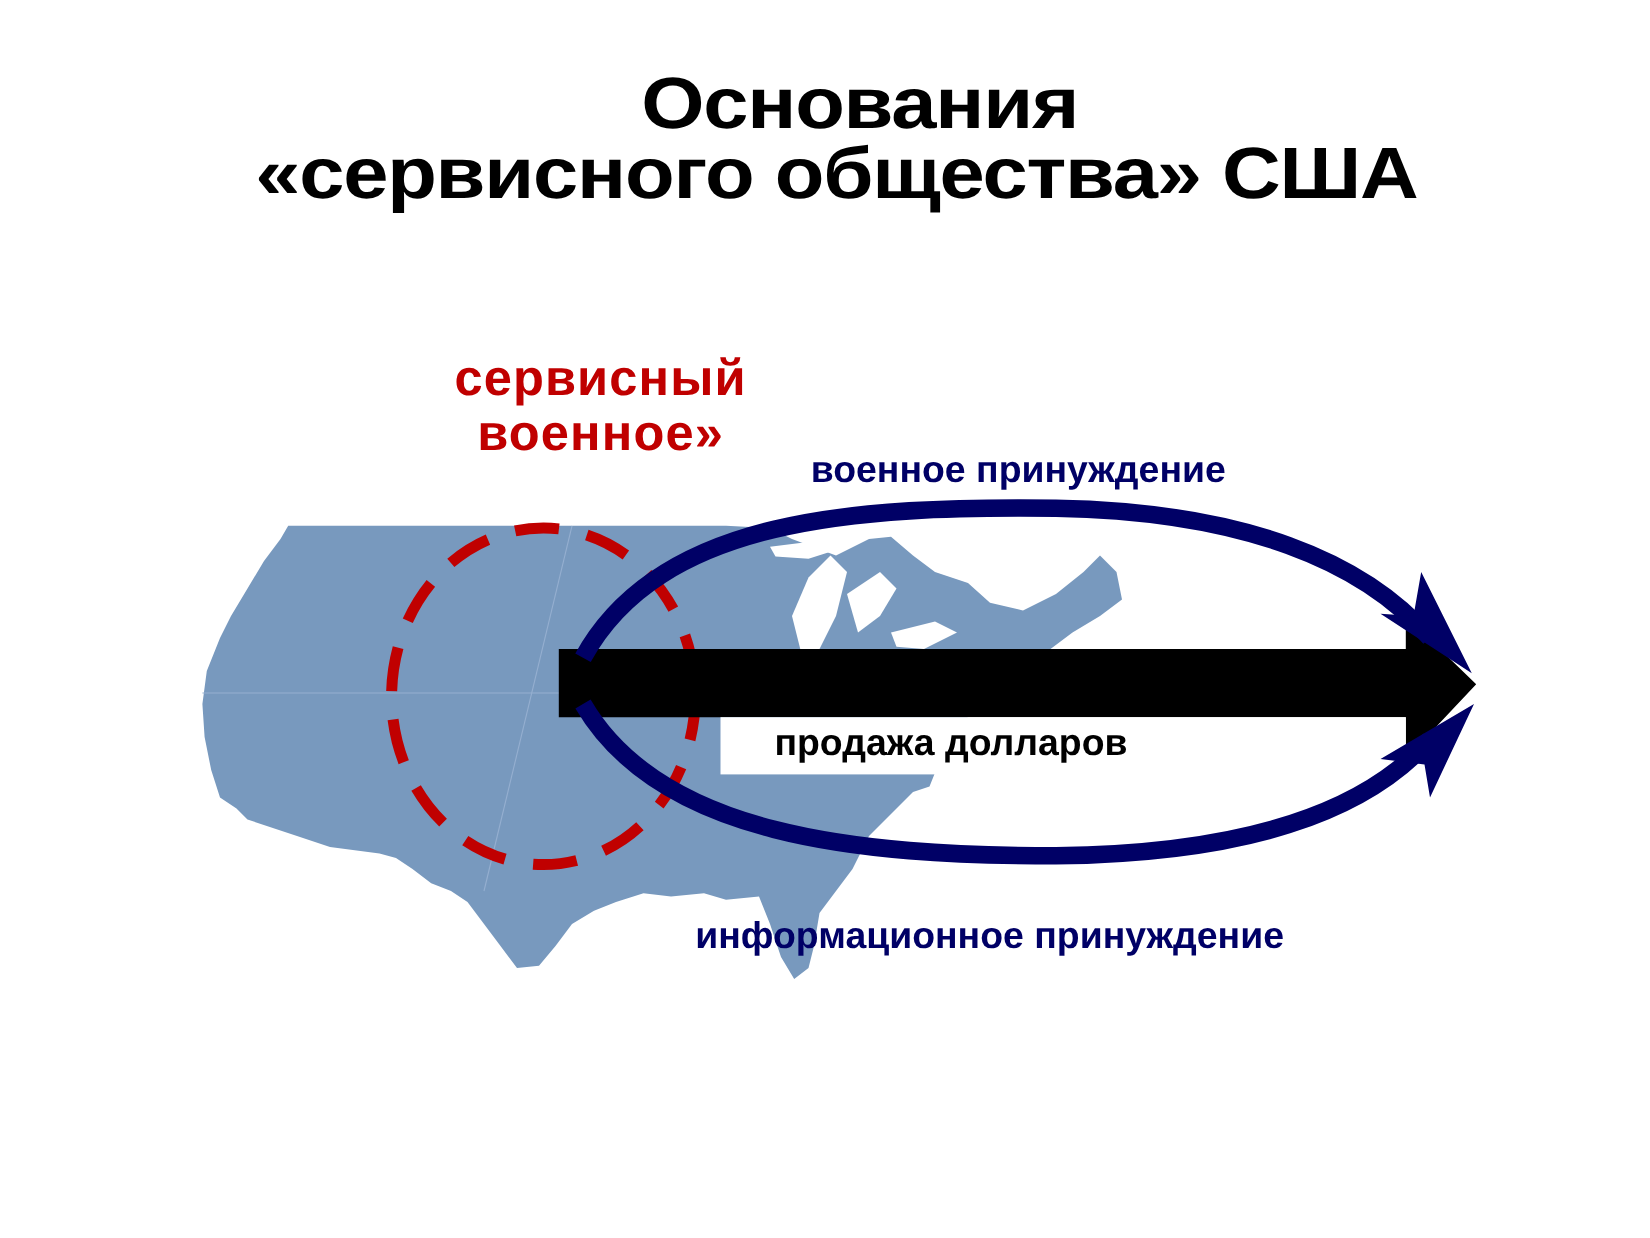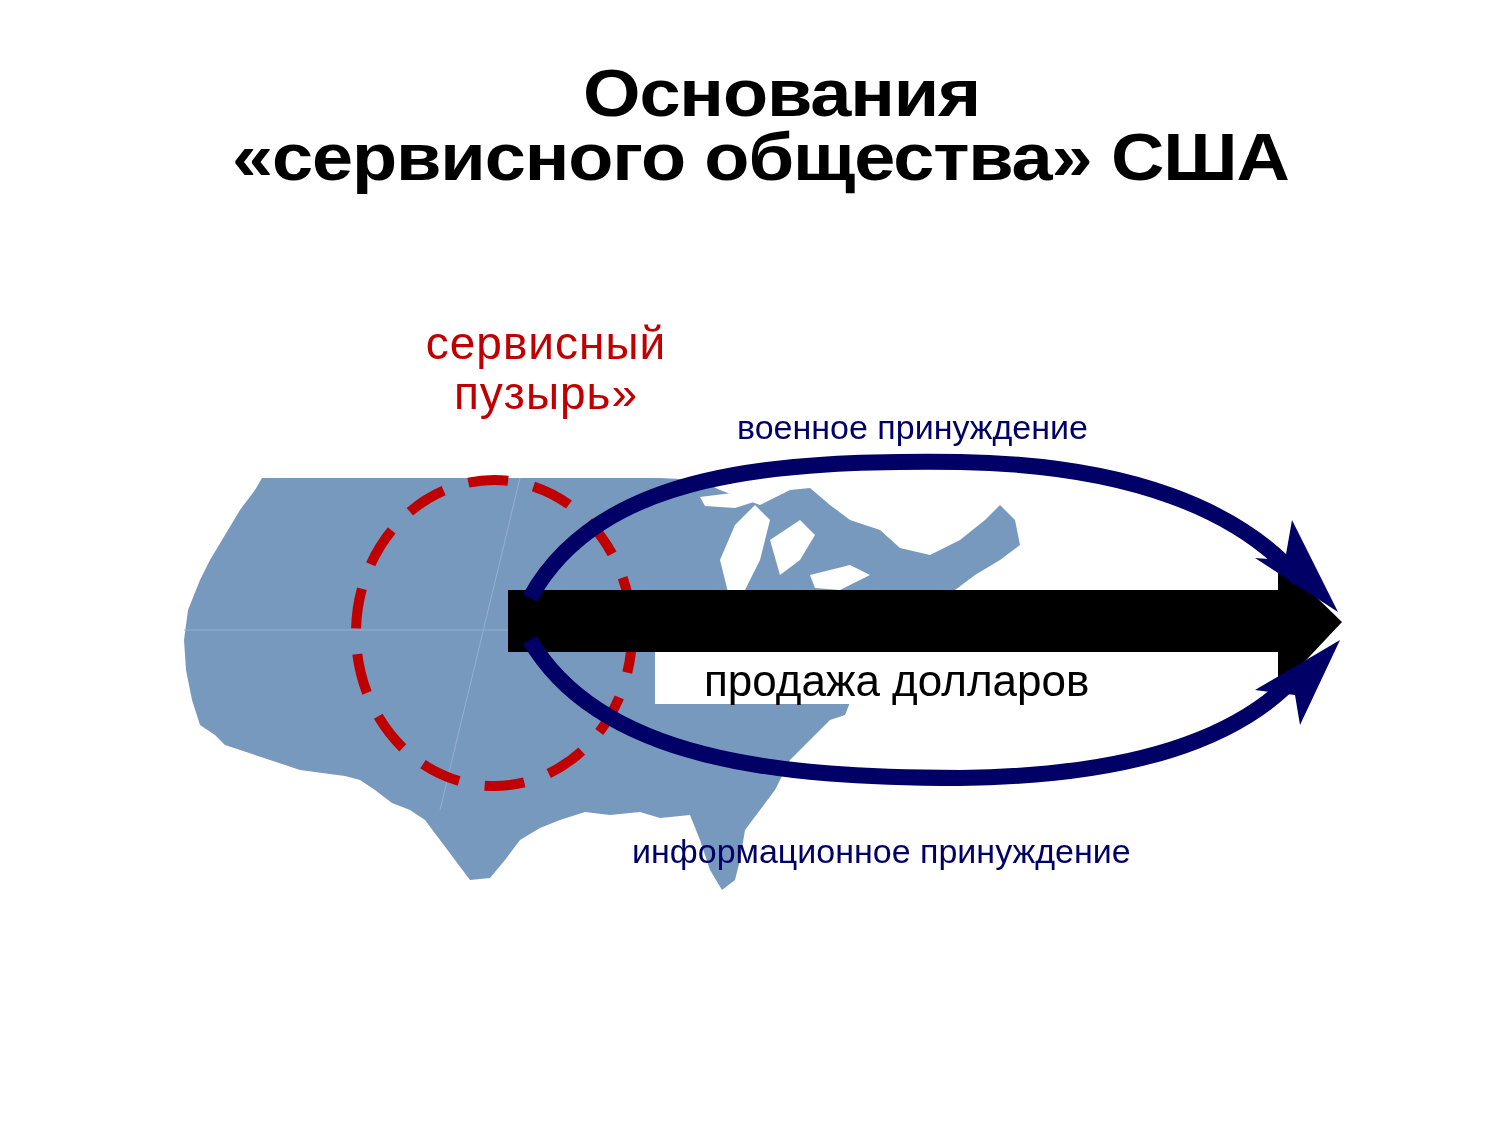--- a/index.html
+++ b/index.html
@@ -1,25 +1,25 @@
 <!DOCTYPE html>
 <html><head>
 <meta charset="utf-8">
 <style>
   html, body { margin: 0; padding: 0; background: #ffffff; }
   body { width: 1500px; height: 1125px; position: relative; overflow: hidden; font-family: "Liberation Sans", sans-serif; }
   .title { position: absolute; left: 0; width: 1500px; text-align: center; font-weight: bold; color: #000; line-height: 1; letter-spacing: -1px; }
   .title .l1 { position: absolute; left: 583px; top: 60px; font-size: 66px; transform: scaleX(1.12); transform-origin: left top; white-space: nowrap; }
   .title .l2 { position: absolute; left: 232px; top: 124px; font-size: 66px; transform: scaleX(1.12); transform-origin: left top; white-space: nowrap; }
   svg.diagram { position: absolute; left: 0; top: 0; }
-  .lbl { position: absolute; font-weight: normal; white-space: nowrap; }
+  .lbl { position: absolute; font-weight: bold; white-space: nowrap; }
   .bubble { color: #c00000; font-size: 46px; line-height: 50px; text-align: center; left: 386px; top: 318px; width: 320px; letter-spacing: 1px; }
   .military { color: #000066; font-size: 34px; left: 725px; top: 408px; margin-left: 12px; }
   .info { color: #000066; font-size: 34px; left: 632px; top: 808px; margin-top: 24px; }
-  .dollar { color: #000; font-size: 44px; left: 704px; top: 656px; }
+  .dollar { color: #000; font-size: 34px; left: 704px; top: 656px; }
 </style>
 </head>
 <body>
 
 <div class="title">
   <div class="l1">Основания</div>
   <div class="l2">«сервисного общества» США</div>
 </div>
 
 <svg class="diagram" width="1500" height="1125" viewBox="0 0 1500 1125">
@@ -53,18 +53,18 @@
 
   <path d="M530,598 C600,470 780,460 960,462 C1130,465 1240,510 1300,580" fill="none" stroke="#000066" stroke-width="16"></path>
   <path fill="#000066" d="M1292,520 L1338,612 L1255,558 L1285,560 Z"></path>
 
   <path d="M530,640 C600,760 780,778 960,778 C1130,776 1240,740 1300,672" fill="none" stroke="#000066" stroke-width="16"></path>
   <path fill="#000066" d="M1340,640 L1300,725 L1295,695 L1255,690 Z"></path>
 </svg>
 
 <div class="lbl bubble">
   <div>сервисный</div>
-  <div>пузырь»</div>
+  <div>военное»</div>
 </div>
 
 <div class="lbl military">военное принуждение</div>
 <div class="lbl dollar">продажа долларов</div>
 <div class="lbl info">информационное принуждение</div>
 
 </body></html>

